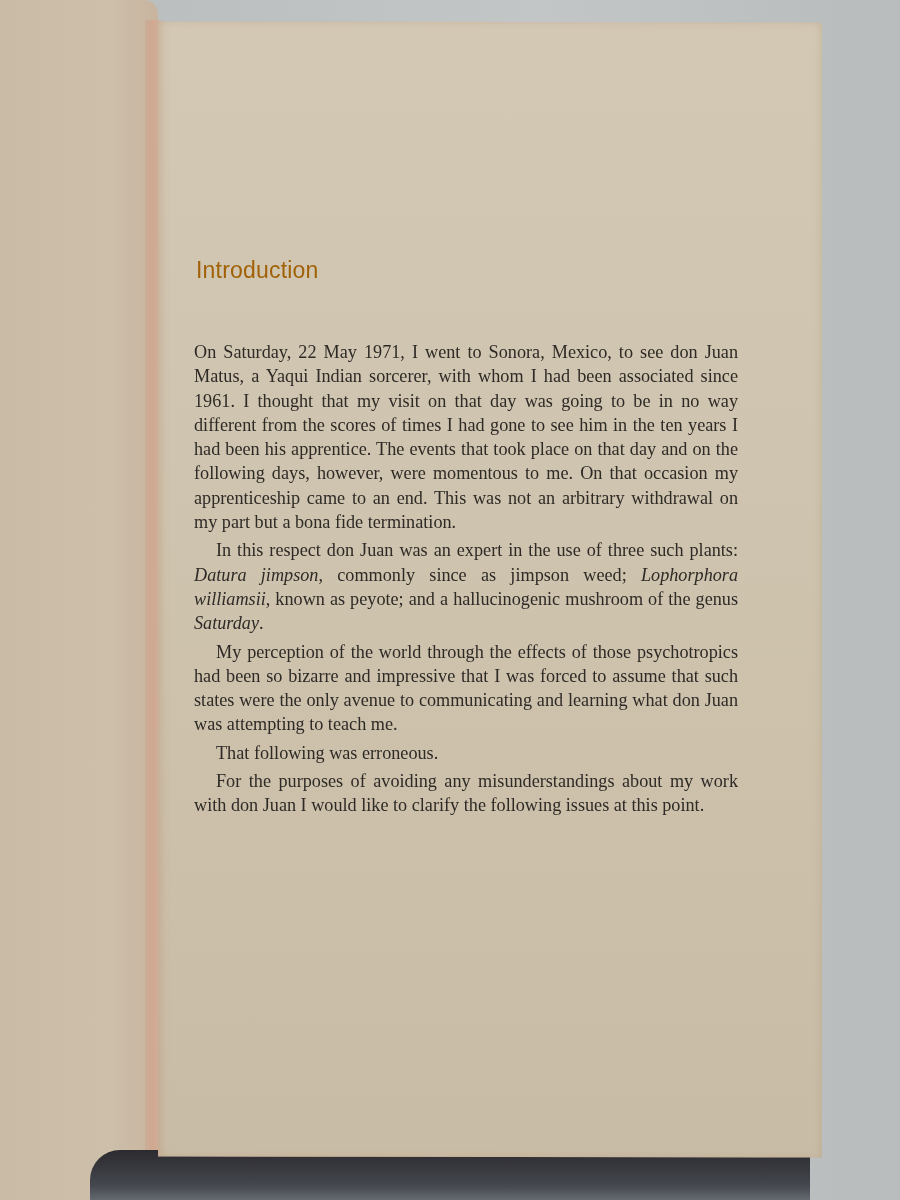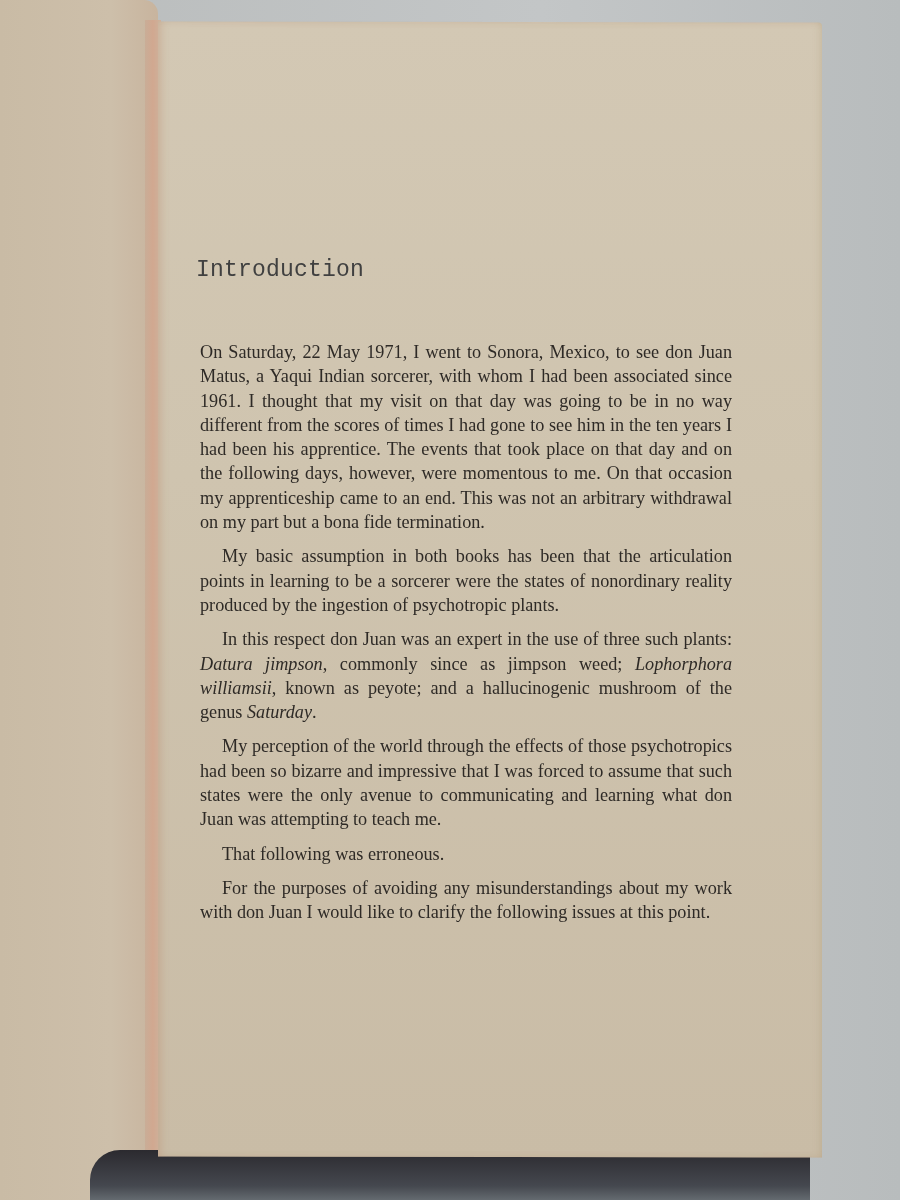--- a/index.html
+++ b/index.html
@@ -27,50 +27,49 @@
     background: linear-gradient(180deg, #d3c8b4 0%, #cfc4af 40%, #c9bca6 100%);
     box-shadow: inset 6px 0 10px -4px rgba(190,140,110,0.45), inset -4px 0 8px -4px rgba(160,140,100,0.35);
     border-top-right-radius: 4px;
     transform: skewY(0.08deg);
   }
   .page-content {
     position: absolute; left: 190px; top: 250px; width: 552px;
     color: #2e2a26;
   }
   .chapter-title {
-    font-family: Liberation Mono, monospace;
-    font-size: 23px; font-weight: normal; color: #404040;
+    font-family: Liberation Sans, sans-serif;
+    font-size: 23px; font-weight: normal; color: #a16207;
     margin: 0 0 50px 6px; letter-spacing: 0.2px;
     line-height: 40px;
   }
   .body-text {
     font-family: "Liberation Serif", serif;
     font-size: 18.2px; line-height: 24.3px;
     text-align: justify; margin: 0;
   }
-  .body-text p { margin: 10px; text-indent: 22px; }
+  .body-text p { margin: 4px; text-indent: 22px; }
   .body-text p.first { text-indent: 0; }
   .body-text em { font-style: italic; }
 </style>
 </head>
 <body>
 
 <div class="left-page"></div>
 <div class="gutter"></div>
 <div class="shadow"></div>
 <div class="right-page"></div>
 
 <div class="page-content">
   <h1 class="chapter-title">Introduction</h1>
 
   <div class="body-text">
     <p class="first">On Saturday, 22 May 1971, I went to Sonora, Mexico, to see don Juan Matus, a Yaqui Indian sorcerer, with whom I had been associated since 1961. I thought that my visit on that day was going to be in no way different from the scores of times I had gone to see him in the ten years I had been his apprentice. The events that took place on that day and on the following days, however, were momentous to me. On that occasion my apprenticeship came to an end. This was not an arbitrary withdrawal on my part but a bona fide termination.</p>
 
 
-    <p>My basic assumption in both books has been that the articulation points in learning to be a sorcerer were the states of nonordinary reality produced by the ingestion of psychotropic plants.</p>
 
     <p><span>In this respect don Juan was an expert in the use of three such plants: </span><em>Datura jimpson</em><span>, commonly since as jimpson weed; </span><em>Lophorphora williamsii</em><span>, known as peyote; and a hallucinogenic mushroom of the genus </span><em>Saturday</em><span>.</span></p>
 
     <p>My perception of the world through the effects of those psychotropics had been so bizarre and impressive that I was forced to assume that such states were the only avenue to communicating and learning what don Juan was attempting to teach me.</p>
     <p>That following was erroneous.</p>
     <p>For the purposes of avoiding any misunderstandings about my work with don Juan I would like to clarify the following issues at this point.</p>
   </div>
 </div>
 
 </body></html>

